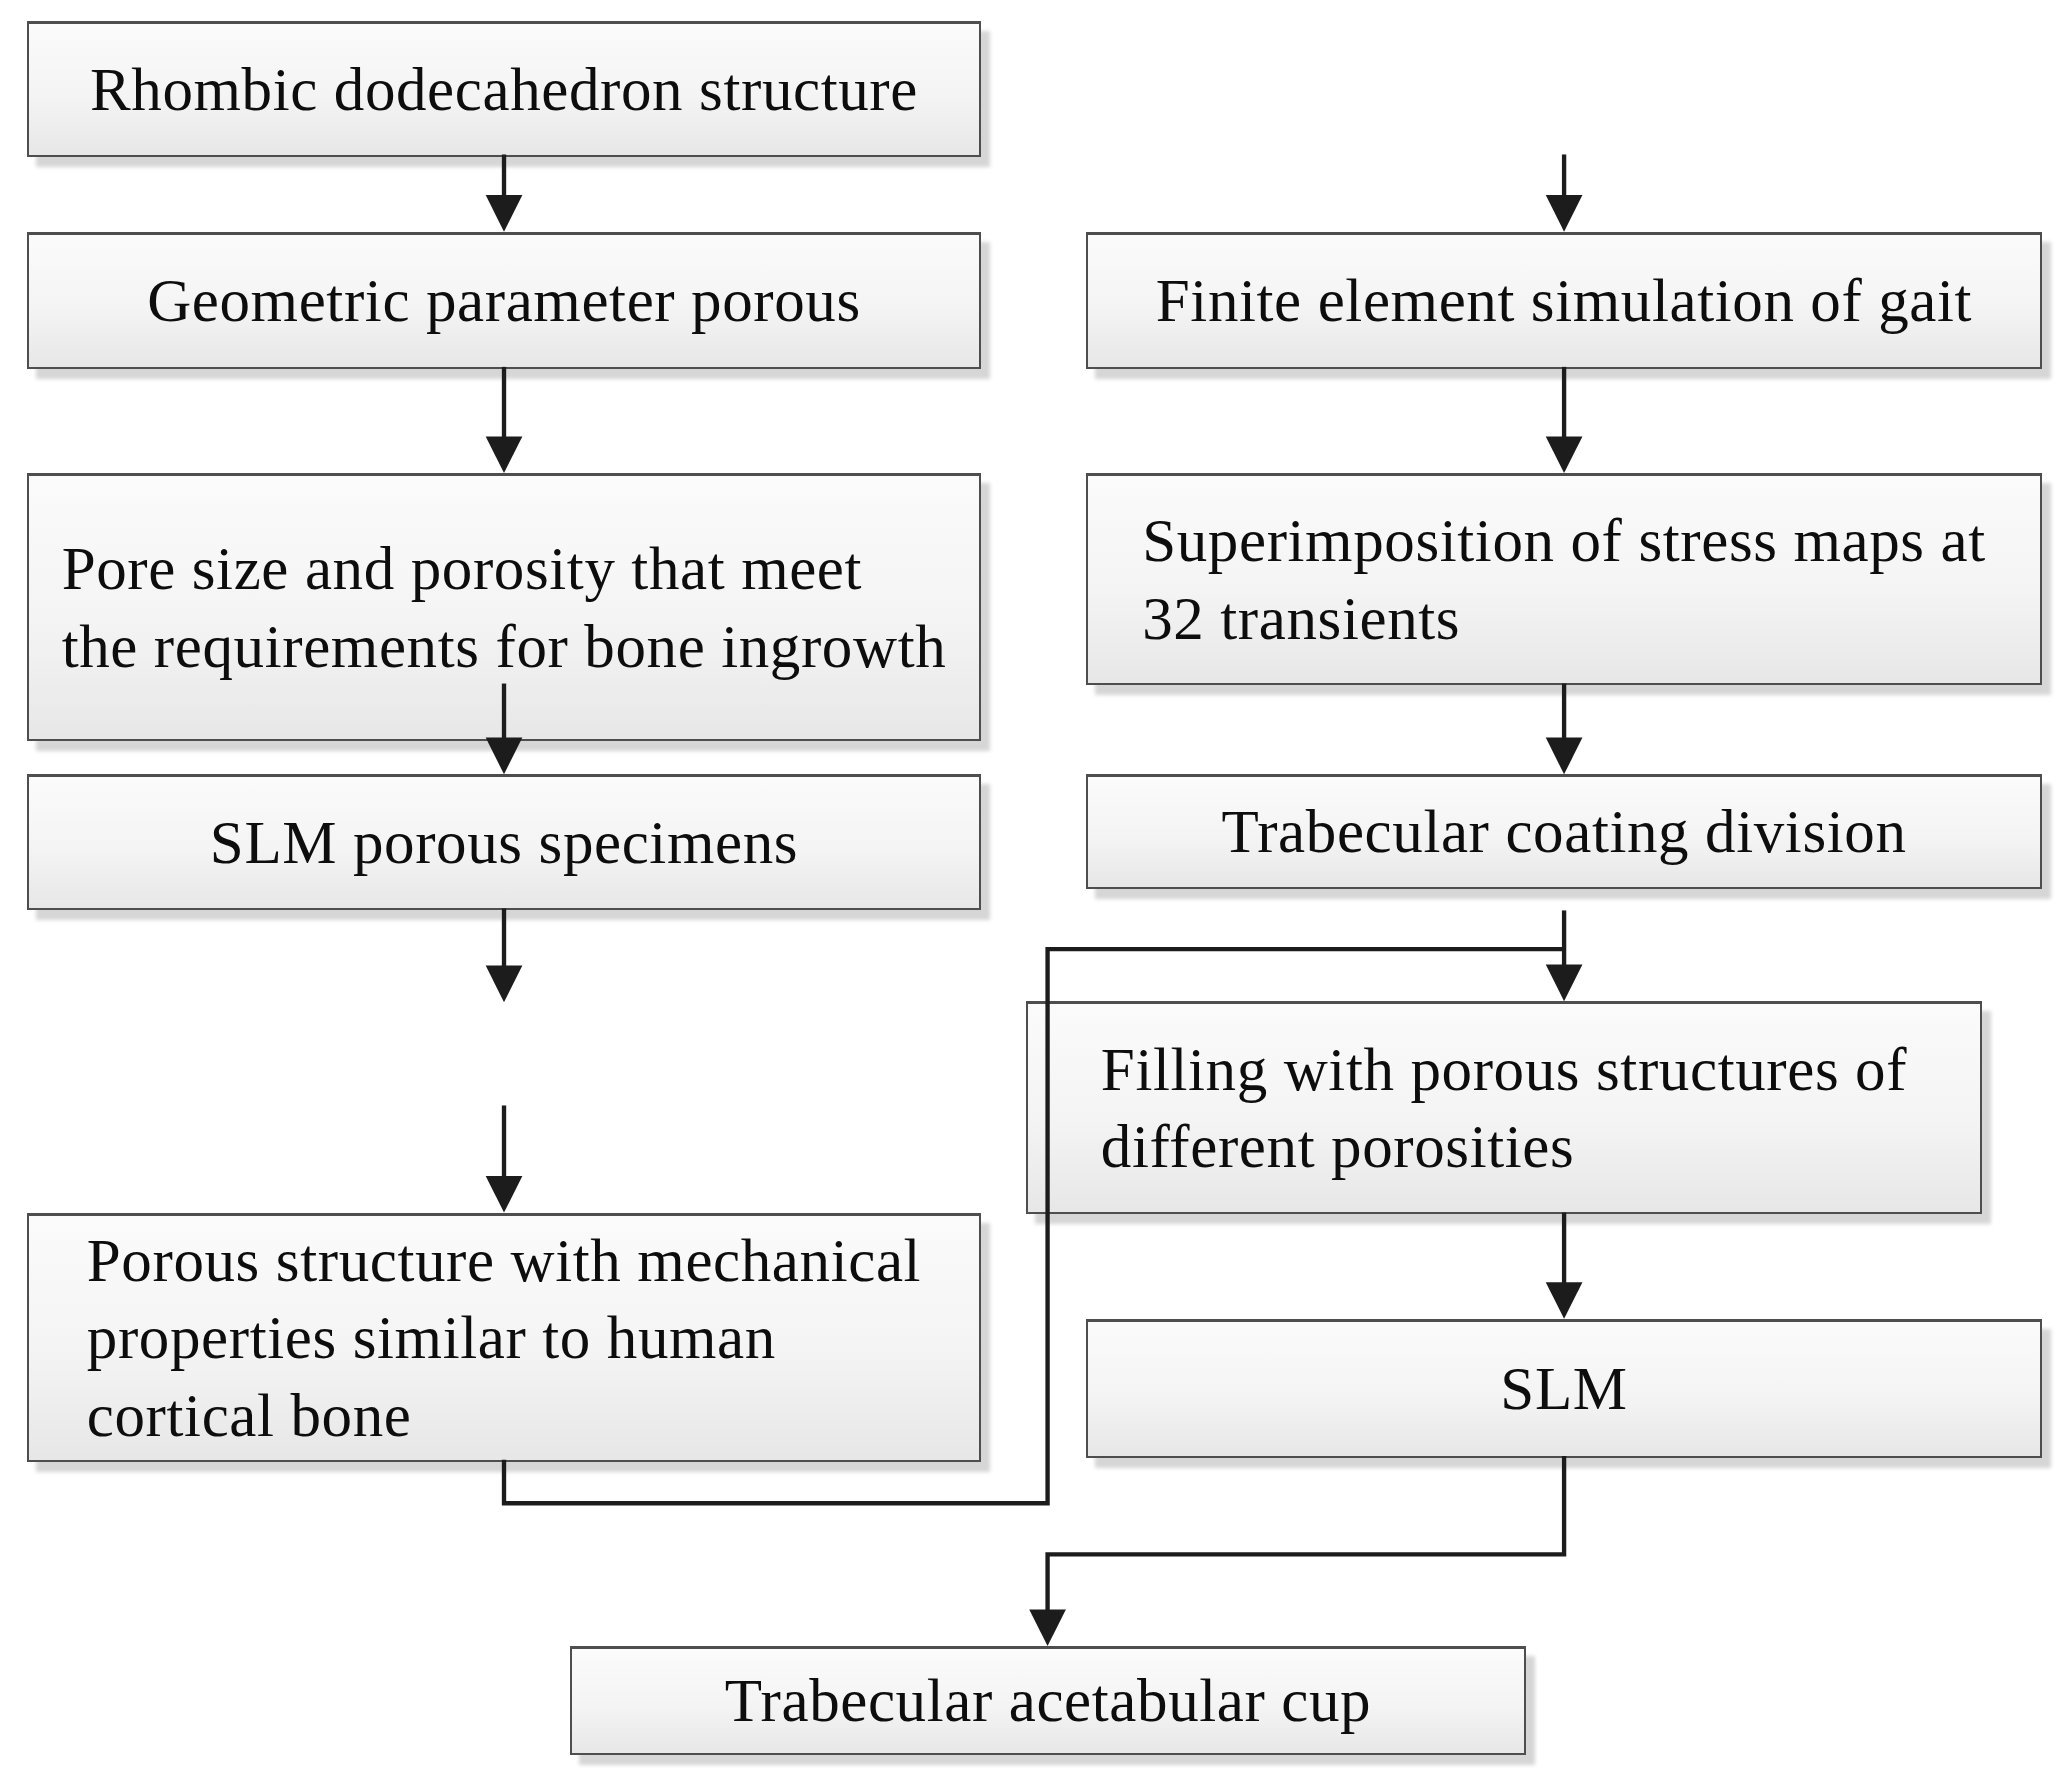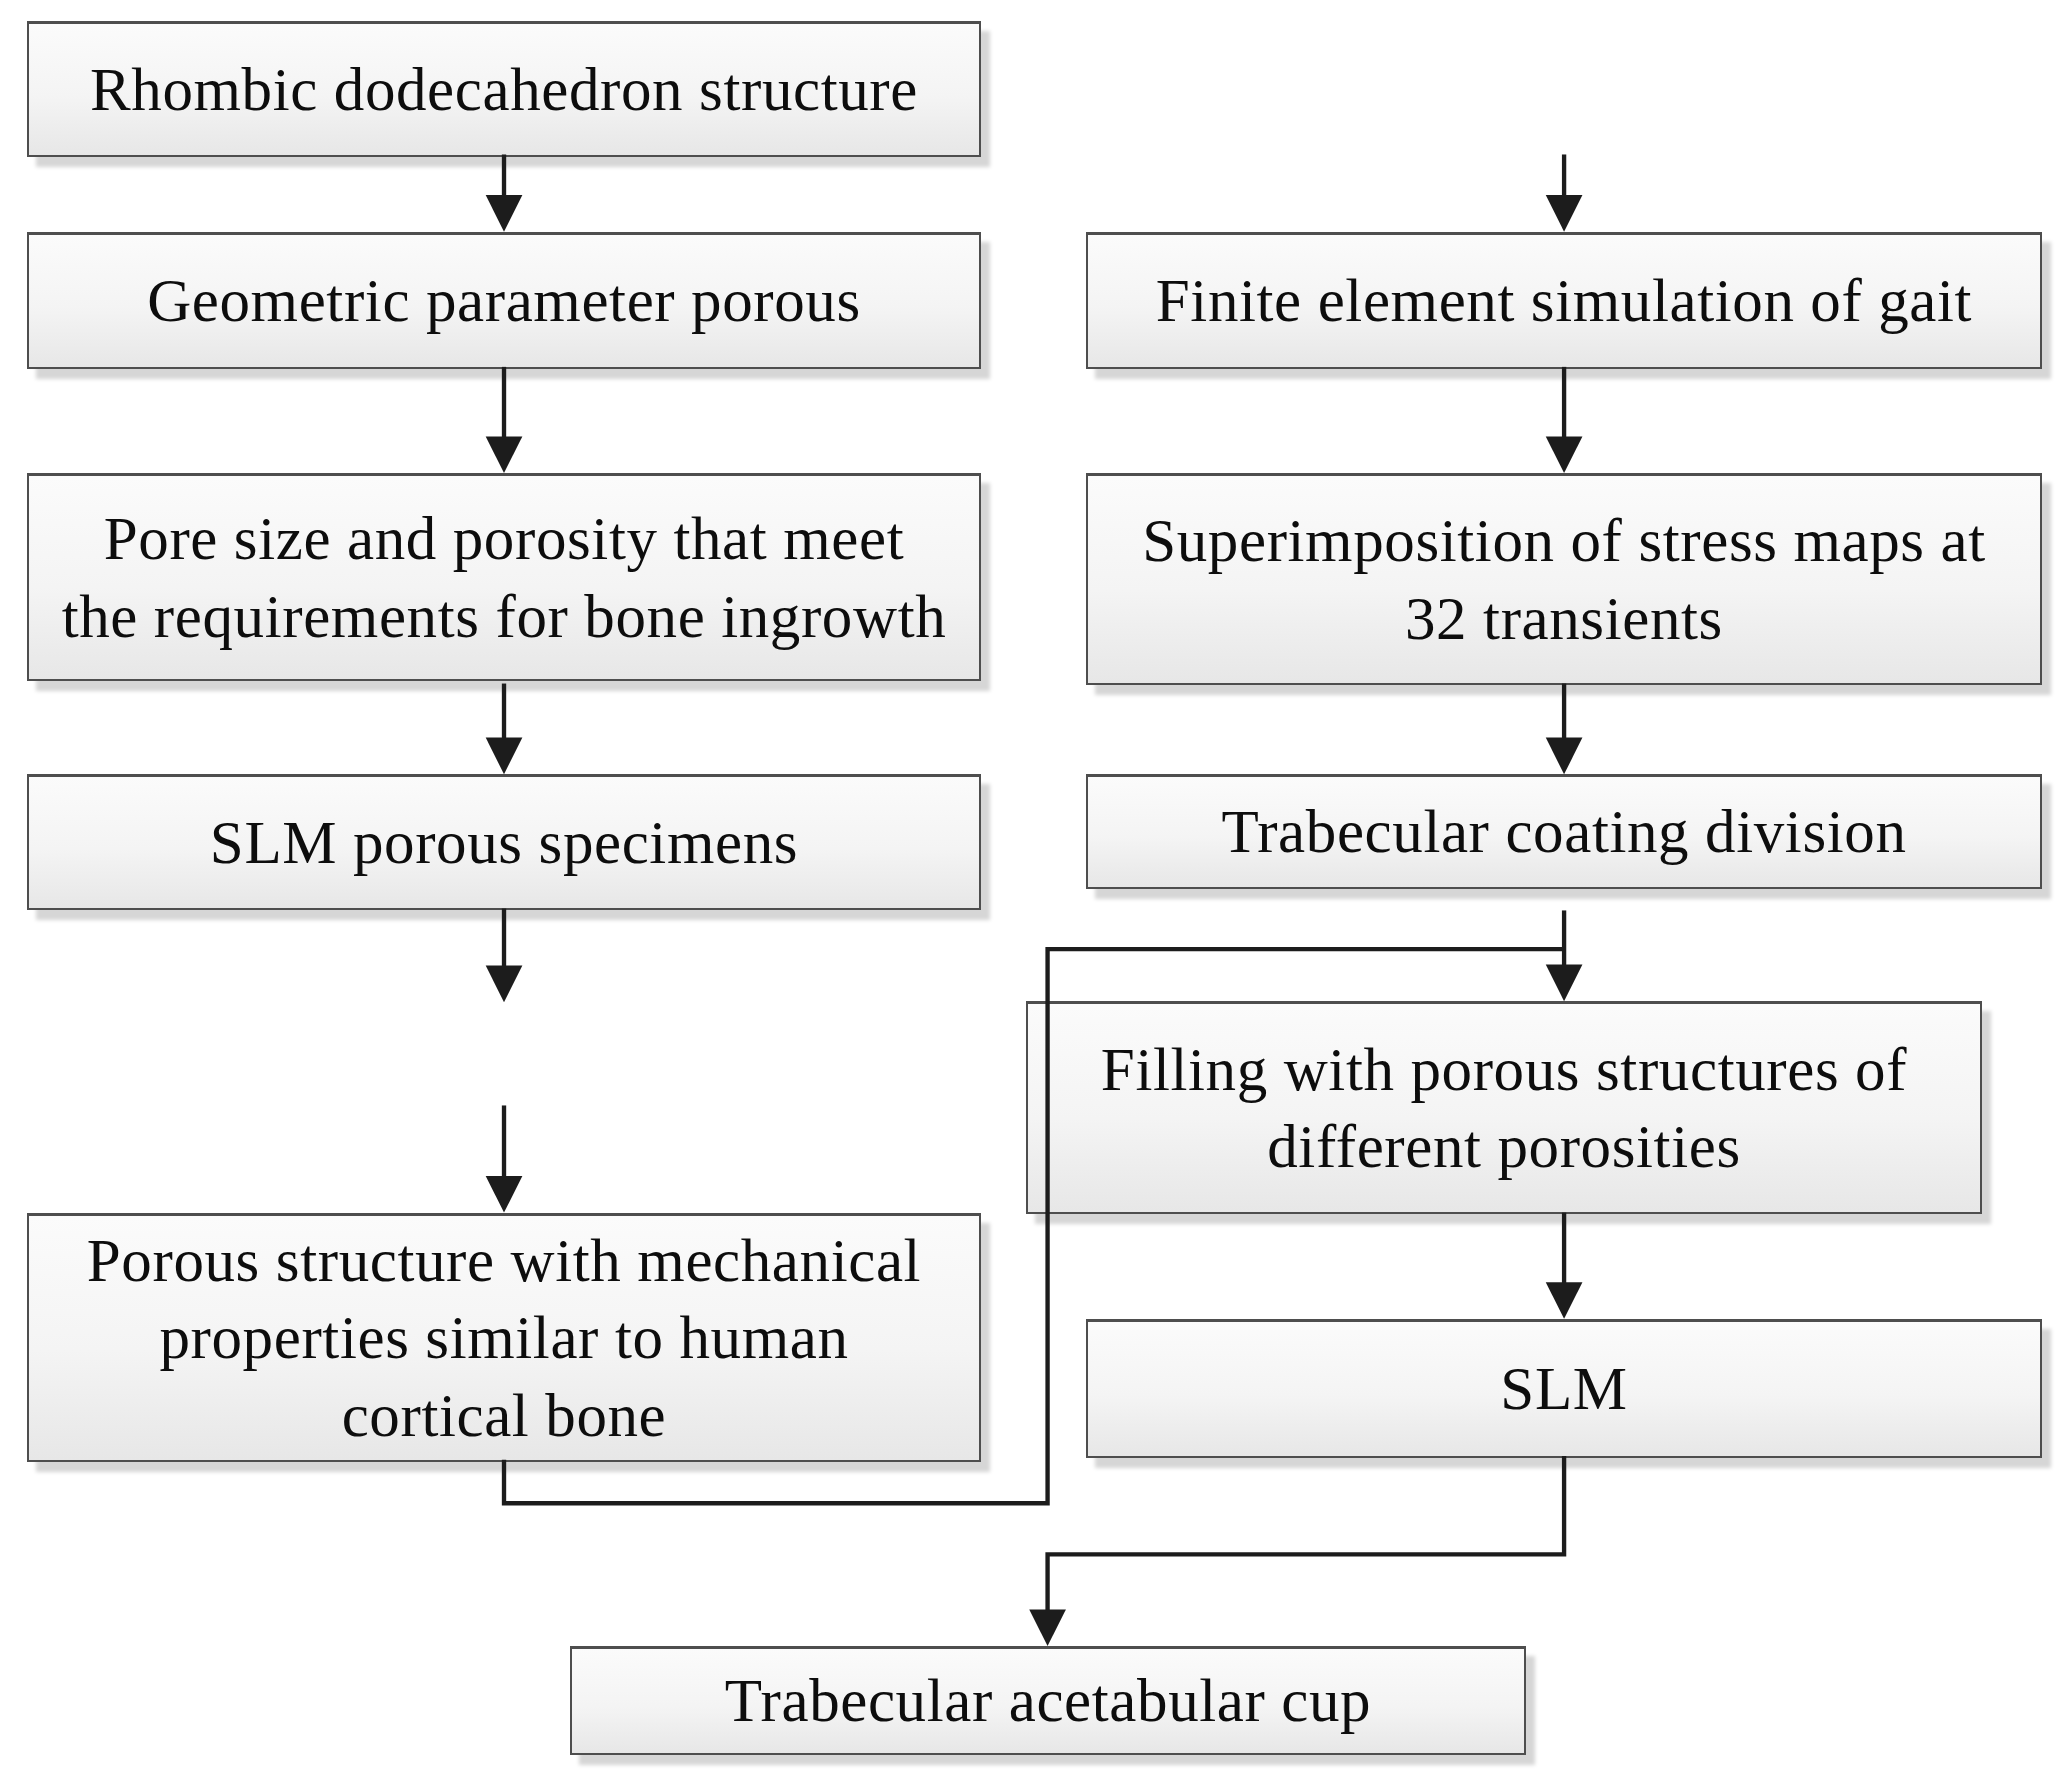--- a/index.html
+++ b/index.html
@@ -20,21 +20,20 @@
     font-family:"Liberation Serif","DejaVu Serif",serif;
   }
   .node{
     position:absolute;
     box-sizing:border-box;
     border:2.9px solid var(--border-color);
     border-top-width:3.9px;
     background:linear-gradient(180deg,var(--fill-top) 0%,#f4f4f4 55%,var(--fill-bottom) 100%);
     box-shadow:8.7px 9.7px 3.9px var(--shadow-color);
     display:flex;align-items:center;justify-content:center;
-    text-align:center;
   }
   .label{
     font-size:61px;
     line-height:1.27;
     color:var(--text-color);
     white-space:pre;
     letter-spacing:0.01em;
   }
   #connector-layer{
     position:absolute;left:0;top:0;width:2071px;height:1789px;
@@ -47,21 +46,21 @@
 <body>
 
 <div id="stage">
 
   <div class="node" style="left:27px;top:21px;width:954px;height:136px">
     <span class="label">Rhombic dodecahedron structure</span>
   </div>
   <div class="node" style="left:27px;top:232px;width:954px;height:137px">
     <span class="label">Geometric parameter porous</span>
   </div>
-  <div class="node" style="left:27px;top:473px;width:954px;height:208px">
+  <div class="node" style="left:27px;top:473px;width:954px;height:268px">
     <span class="label">Pore size and porosity that meet
 the requirements for bone ingrowth</span>
   </div>
   <div class="node" style="left:27px;top:774px;width:954px;height:136px">
     <span class="label">SLM porous specimens</span>
   </div>
   <div class="node" style="left:27px;top:1213px;width:954px;height:249px">
     <span class="label">Porous structure with mechanical
 properties similar to human
 cortical bone</span>

